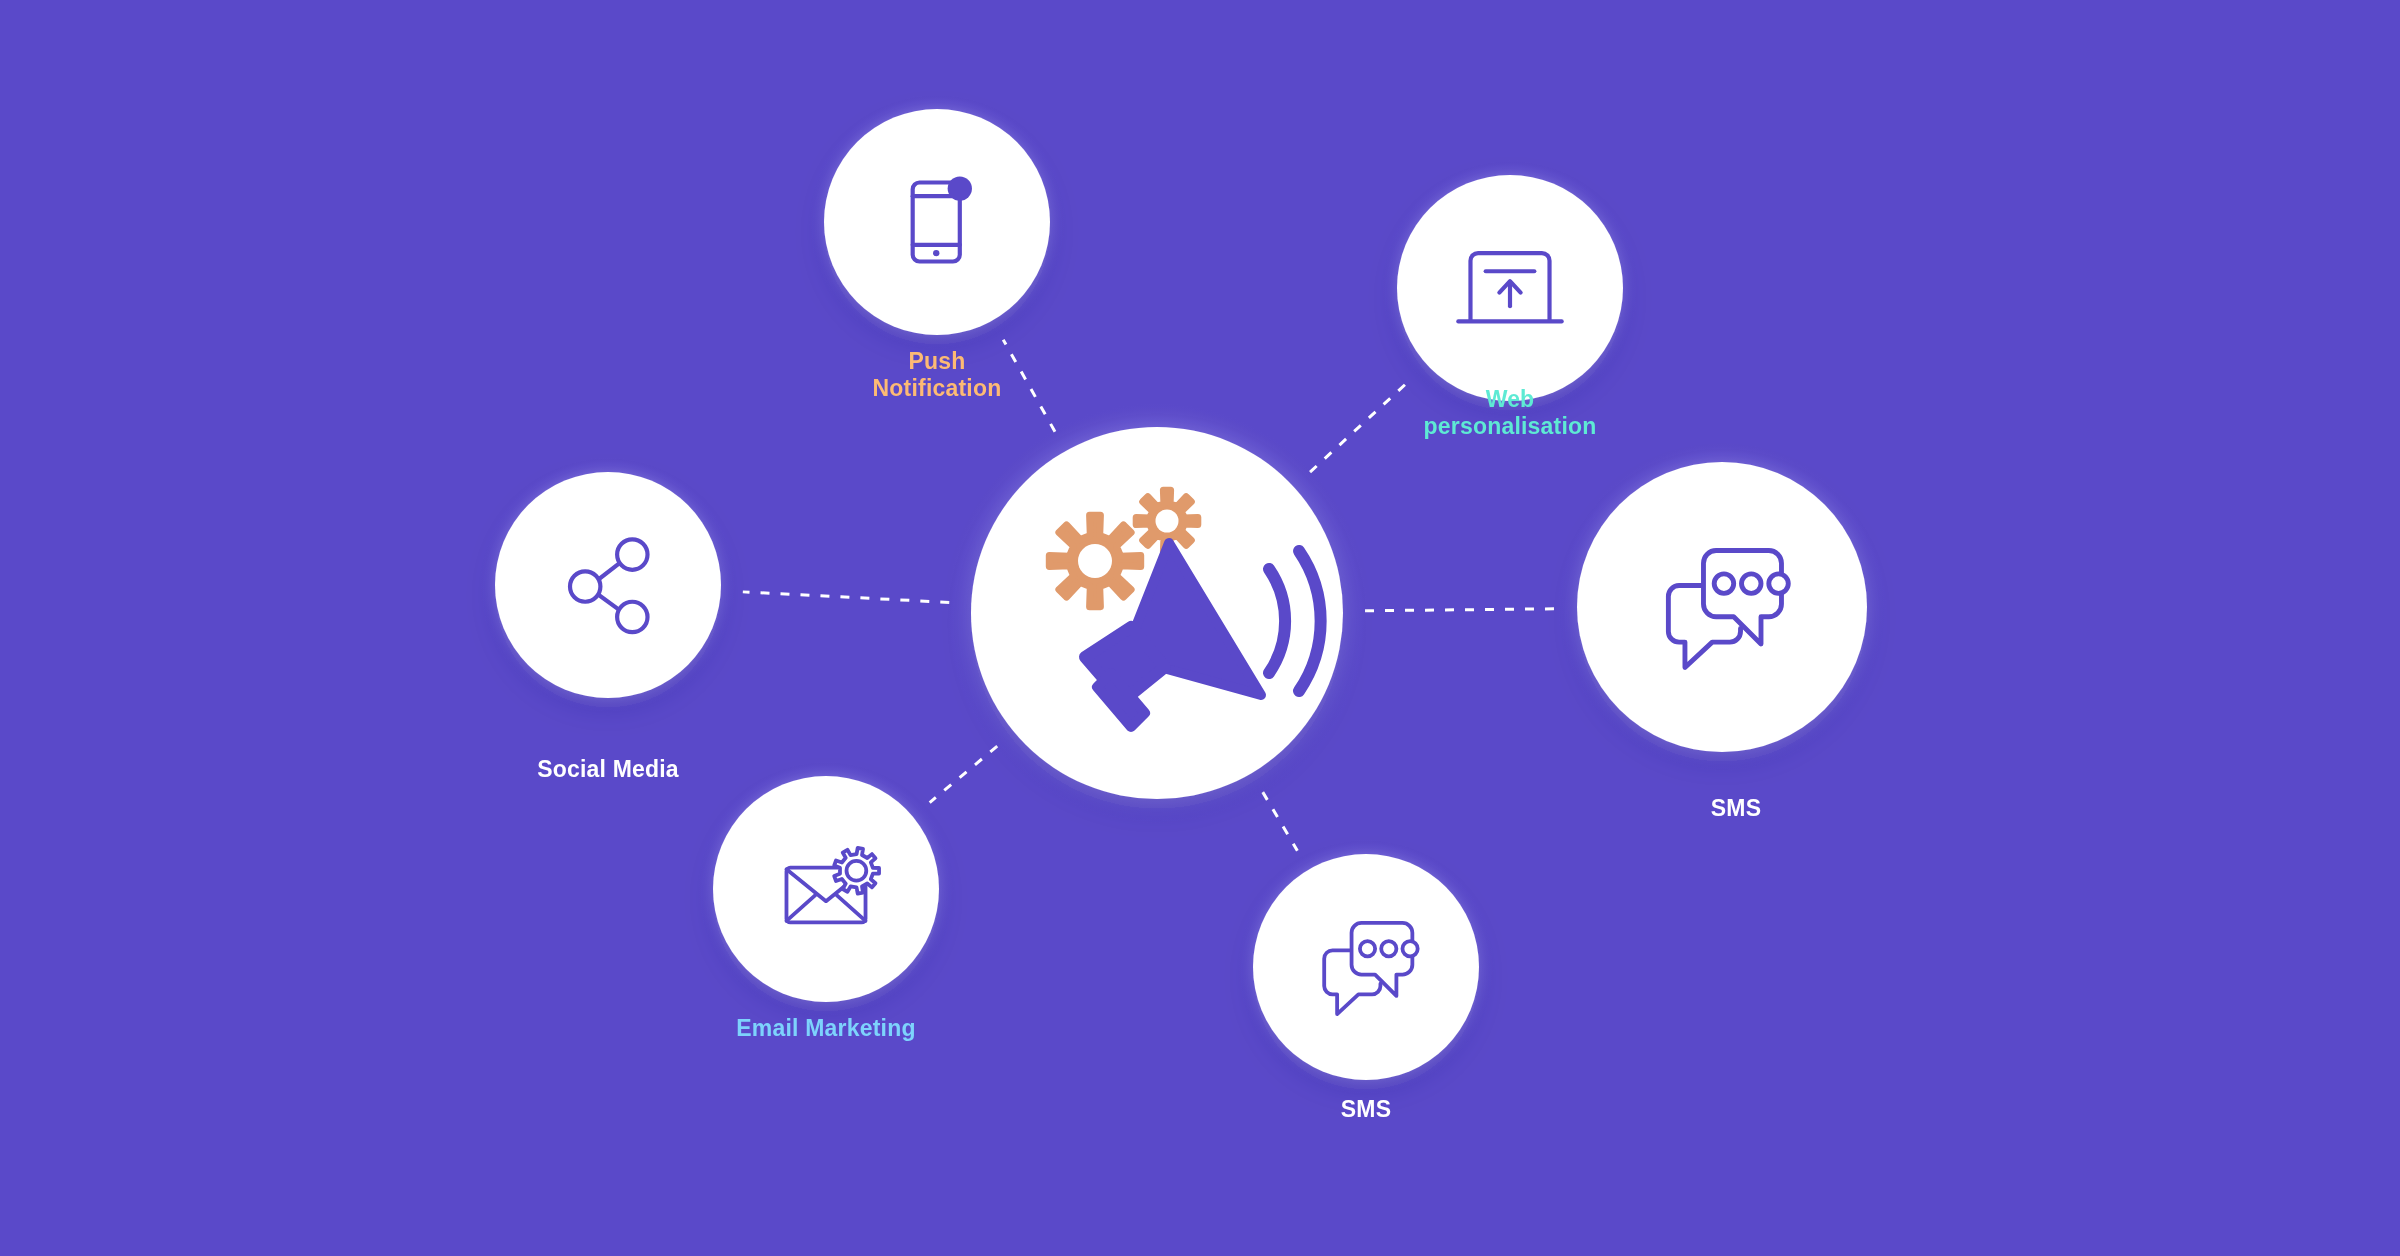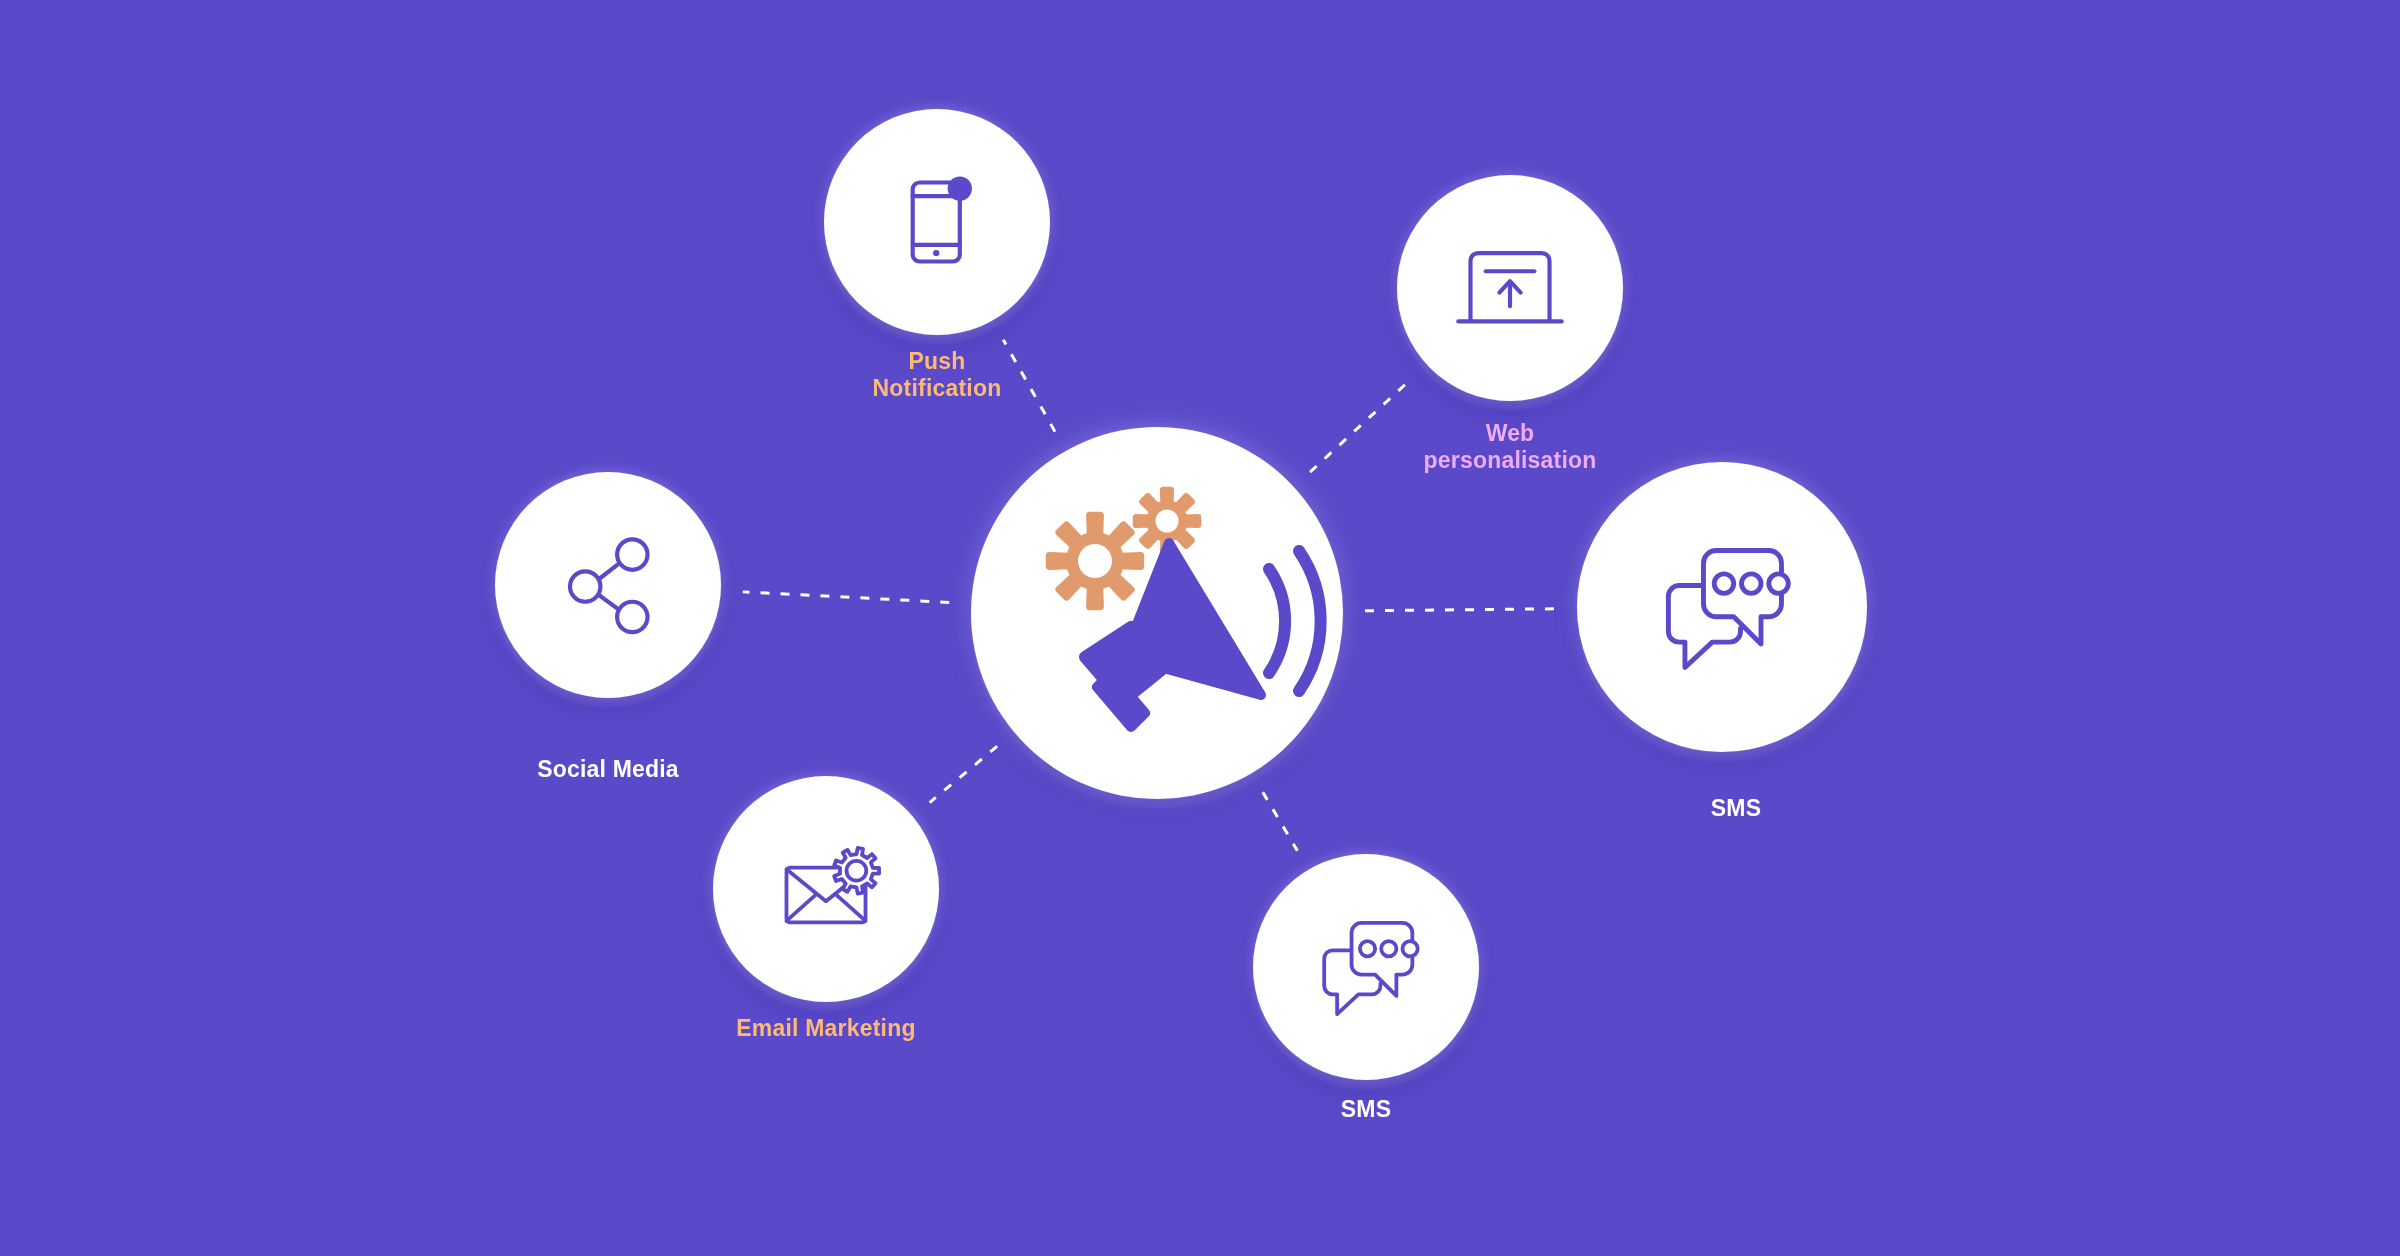--- a/index.html
+++ b/index.html
@@ -141,21 +141,21 @@
             <path d="M 112 -44 A 92 92 0 0 1 112 60" fill="none" stroke="#5a49c9" stroke-width="12" stroke-linecap="round"></path>
             <path d="M 142 -62 A 124 124 0 0 1 142 78" fill="none" stroke="#5a49c9" stroke-width="12" stroke-linecap="round"></path>
           </g>
         </g>
       </g>
   </svg>
 
   <div id="label-layer">
       <div class="node-label" style="left: 937px; top: 348px; font-size: 23px; color: #fdba74;">Push
 Notification</div>
-      <div class="node-label" style="left: 1510px; top: 420px; font-size: 23px; color: #f0abfc;">Web
+      <div class="node-label" style="left: 1510px; top: 386px; font-size: 23px; color: #5eead4;">Web
 personalisation</div>
       <div class="node-label" style="left: 608px; top: 756px; font-size: 23px; color: rgb(255, 255, 255);">Social Media</div>
-      <div class="node-label" style="left: 826px; top: 1015px; font-size: 23px; color: #fdba74;">Email Marketing</div>
+      <div class="node-label" style="left: 826px; top: 1015px; font-size: 23px; color: #7dd3fc;">Email Marketing</div>
       <div class="node-label" style="left: 1366px; top: 1096px; font-size: 23px; color: rgb(255, 255, 255);">SMS</div>
       <div class="node-label" style="left: 1736px; top: 795px; font-size: 23px; color: rgb(255, 255, 255);">SMS</div>
     </div>
 
 </div>
 
 </body></html>

